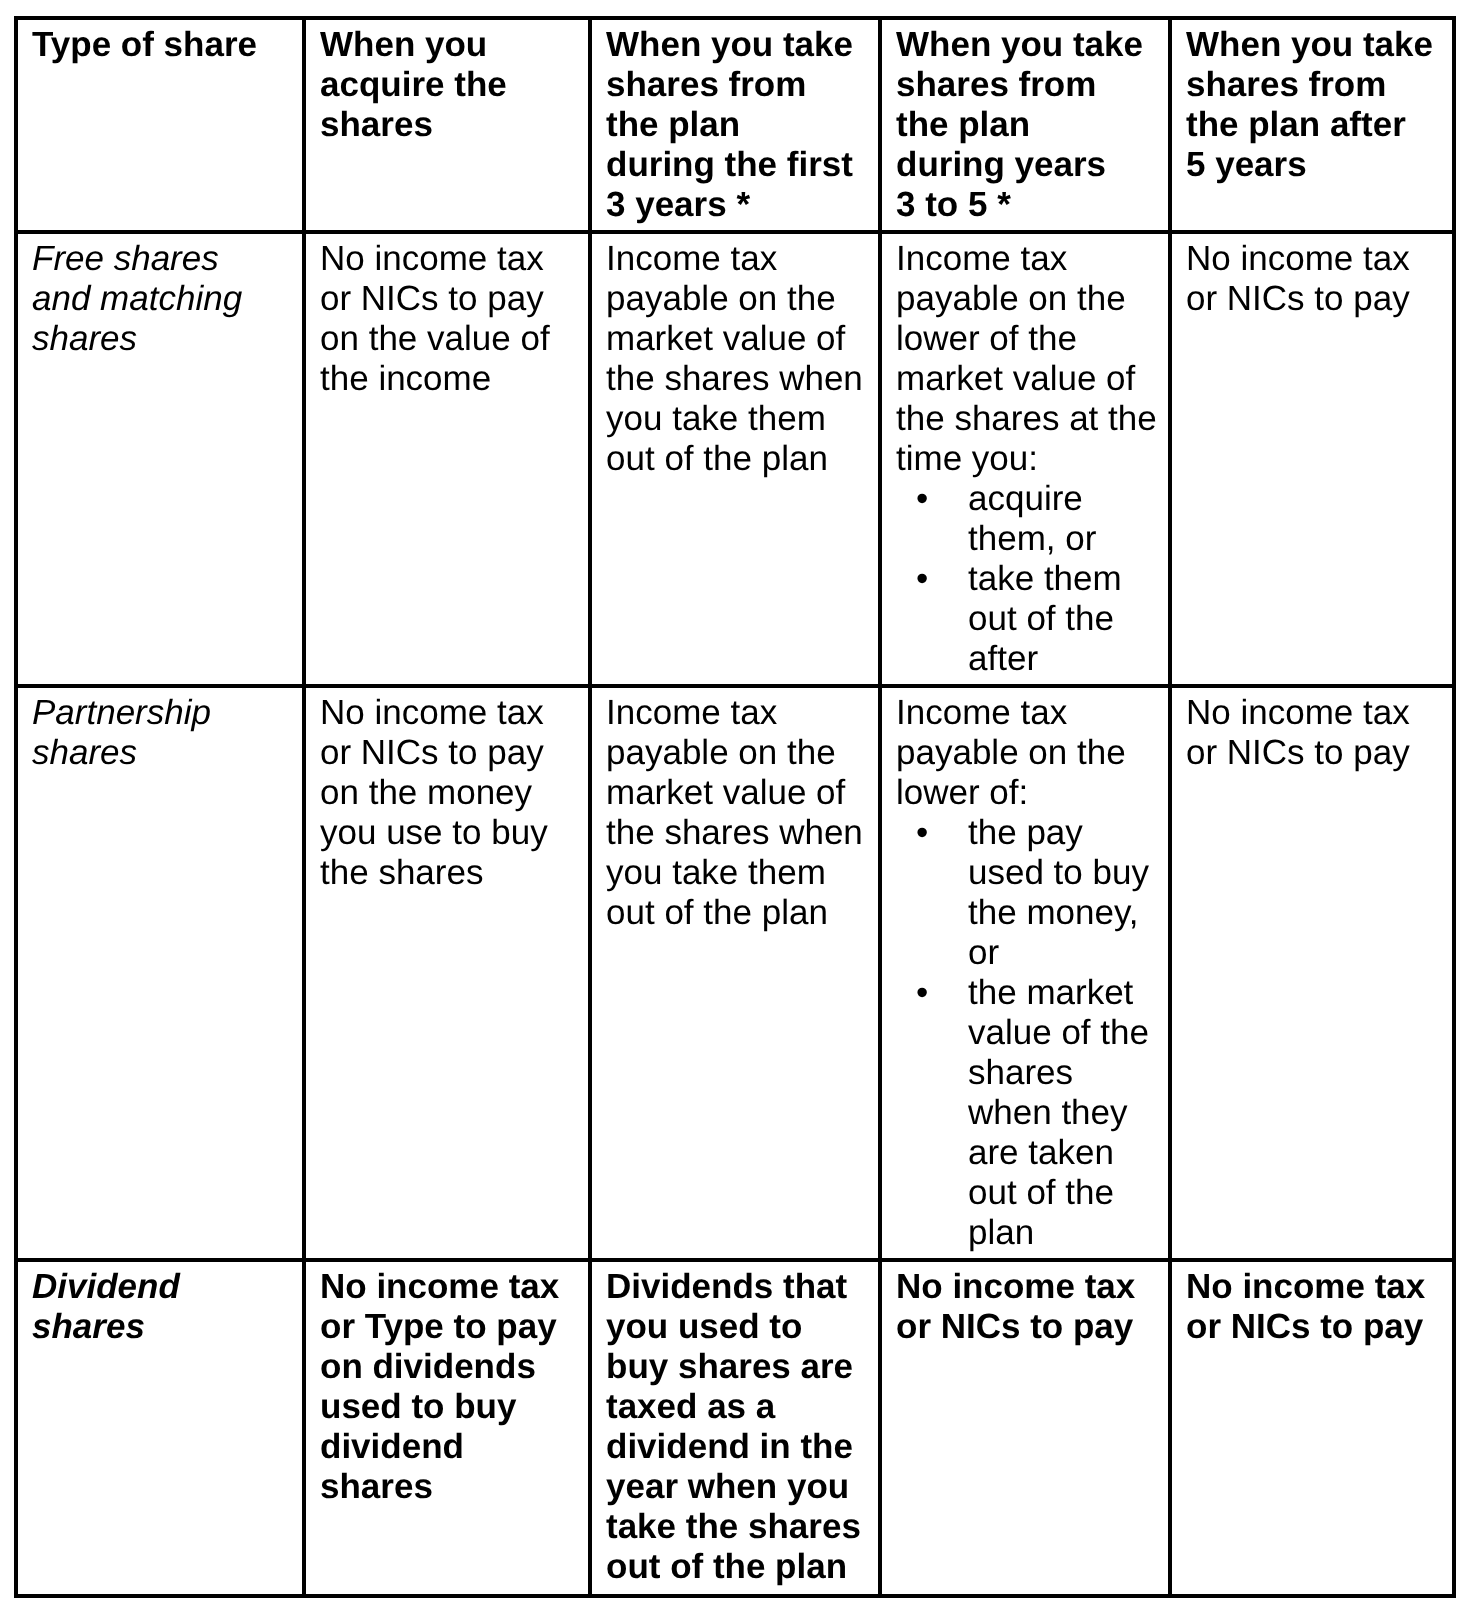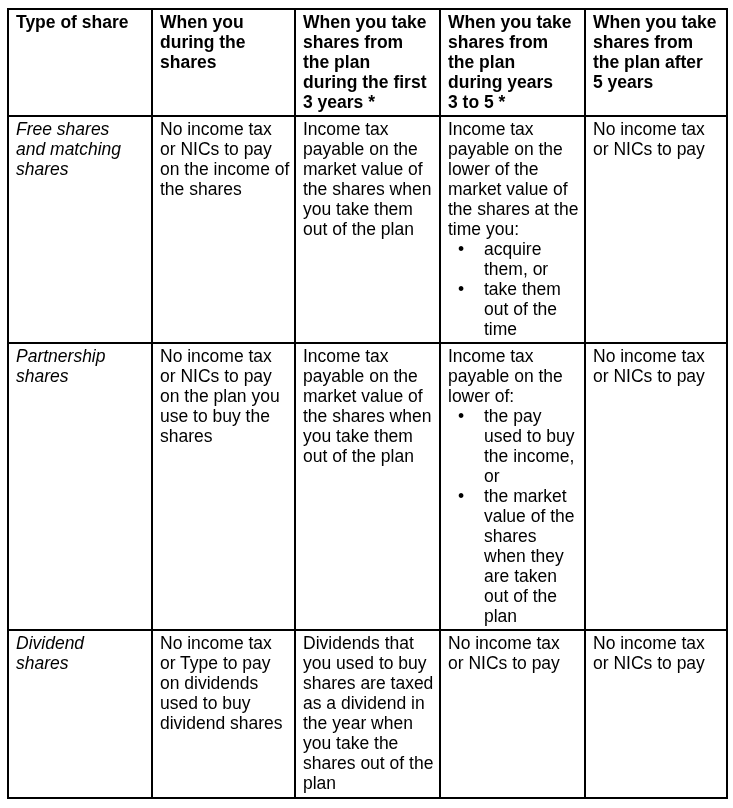--- a/index.html
+++ b/index.html
@@ -35,21 +35,21 @@
     white-space: pre-line; 
   }
   td.type-cell {
     font-style: italic;
     padding-right: 12px;
     border-radius: 25px;
   }
   tr.row-header { height: 100px; }
   tr.row-1 { height: 227px; }
   tr.row-2 { height: 211px; }
-  tr.row-3 { height: 168px; }
+  tr.row-3 { height: 168px; font-weight: bold; }
   ul.bullets {
     list-style: none;
     margin: 0;
     padding: 0;
   }
   ul.bullets li {
     position: relative;
     padding-left: 36px;
   }
   ul.bullets li::before {
@@ -68,60 +68,60 @@
     <col style="width:143px">
     <col style="width:145px">
     <col style="width:145px">
     <col style="width:142px">
   </colgroup>
 
   <tbody>
       <tr class="row-header">
     <th>Type of share</th>
     <th>When you
-during the
+acquire the
 shares</th>
     <th>When you take
 shares from
 the plan
 during the first
 3 years *</th>
     <th>When you take
 shares from
 the plan
 during years
 3 to 5 *</th>
     <th>When you take
 shares from
 the plan after
 5 years</th>
   </tr>
 
   <tr class="row-1">
     <td class="type-cell">Free shares and matching shares</td>
-    <td>No income tax or NICs to pay on the income of the shares</td>
+    <td>No income tax or NICs to pay on the value of the income</td>
     <td>Income tax payable on the market value of the shares when you take them out of the plan</td>
     <td>
       <div>Income tax payable on the lower of the market value of the shares at the time you:</div>
       <ul class="bullets">
         <li>acquire them, or</li>
-        <li>take them out of the time</li>
+        <li>take them out of the after</li>
       </ul>
     </td>
     <td>No income tax or NICs to pay</td>
   </tr>
 
   <tr class="row-2">
     <td class="type-cell">Partnership shares</td>
-    <td>No income tax or NICs to pay on the plan you use to buy the shares</td>
+    <td>No income tax or NICs to pay on the money you use to buy the shares</td>
     <td>Income tax payable on the market value of the shares when you take them out of the plan</td>
     <td>
       <div>Income tax payable on the lower of:</div>
       <ul class="bullets">
-        <li>the pay used to buy the income, or</li>
+        <li>the pay used to buy the money, or</li>
         <li>the market value of the shares when they are taken out of the plan</li>
       </ul>
     </td>
     <td>No income tax or NICs to pay</td>
   </tr>
 
   <tr class="row-3">
     <td class="type-cell">Dividend shares</td>
     <td>No income tax or Type to pay on dividends used to buy dividend shares</td>
     <td>Dividends that you used to buy shares are taxed as a dividend in the year when you take the shares out of the plan</td>

